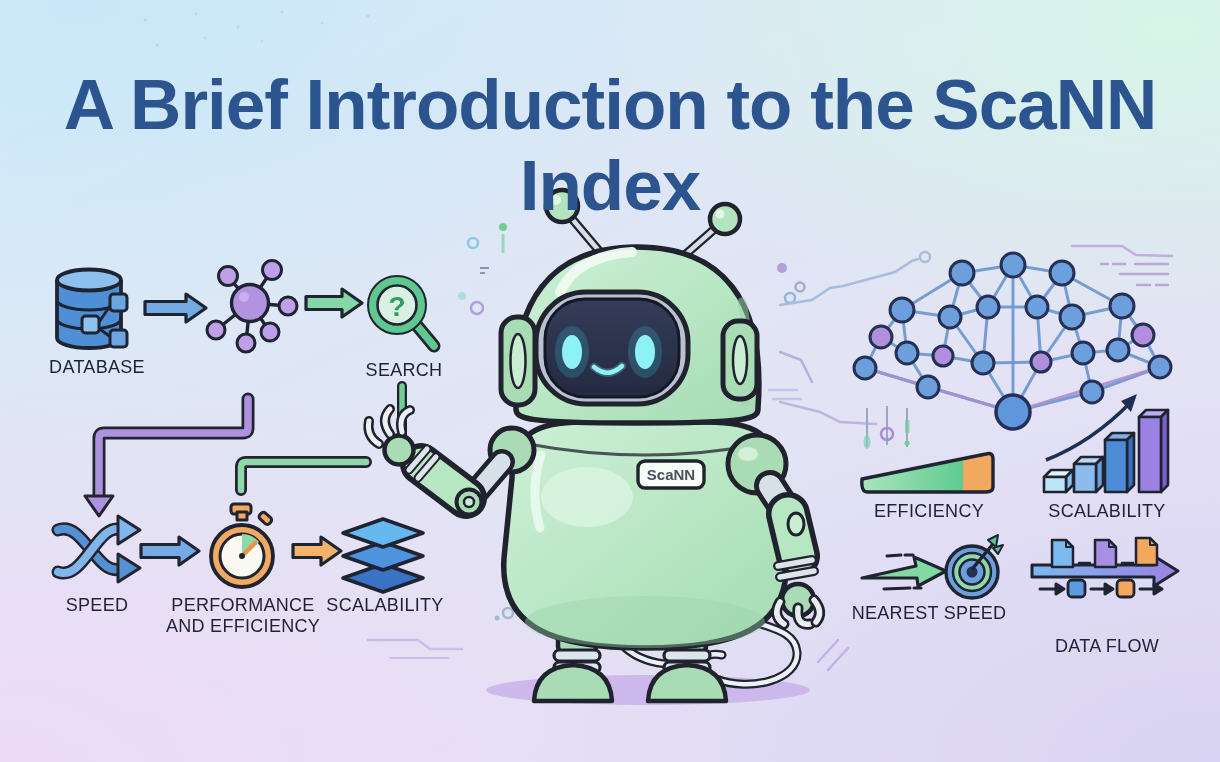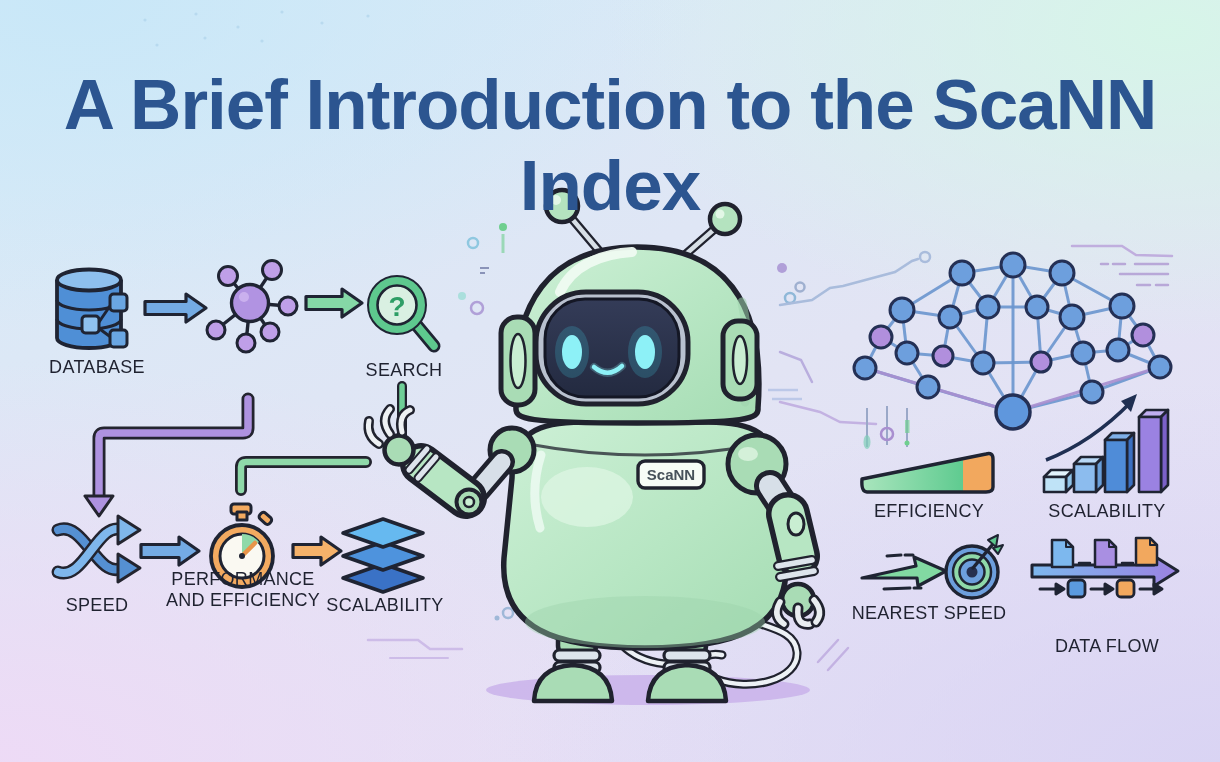--- a/index.html
+++ b/index.html
@@ -439,21 +439,21 @@
       <ellipse cx="740" cy="360" rx="7" ry="24" fill="#c9eed2" stroke="#20222e" stroke-width="2.5"></ellipse>
     </g>
   </g>
 </svg>
 
 <div class="title">A Brief Introduction to the ScaNN Index</div>
 
 <div class="label" style="left:97px;top:357px">DATABASE</div>
 <div class="label" style="left:404px;top:360px">SEARCH</div>
 <div class="label" style="left:97px;top:595px">SPEED</div>
-<div class="label" style="left:243px;top:569px">PERFORMANCE
+<div class="label" style="left:243px;top:595px">PERFORMANCE
 AND EFFICIENCY</div>
 <div class="label" style="left:385px;top:595px">SCALABILITY</div>
 <div class="label" style="left:929px;top:501px">EFFICIENCY</div>
 <div class="label" style="left:1107px;top:501px">SCALABILITY</div>
 <div class="label" style="left:929px;top:603px">NEAREST SPEED</div>
 <div class="label" style="left:1107px;top:636px">DATA FLOW</div>
 
 </div>
 
 </body></html>

